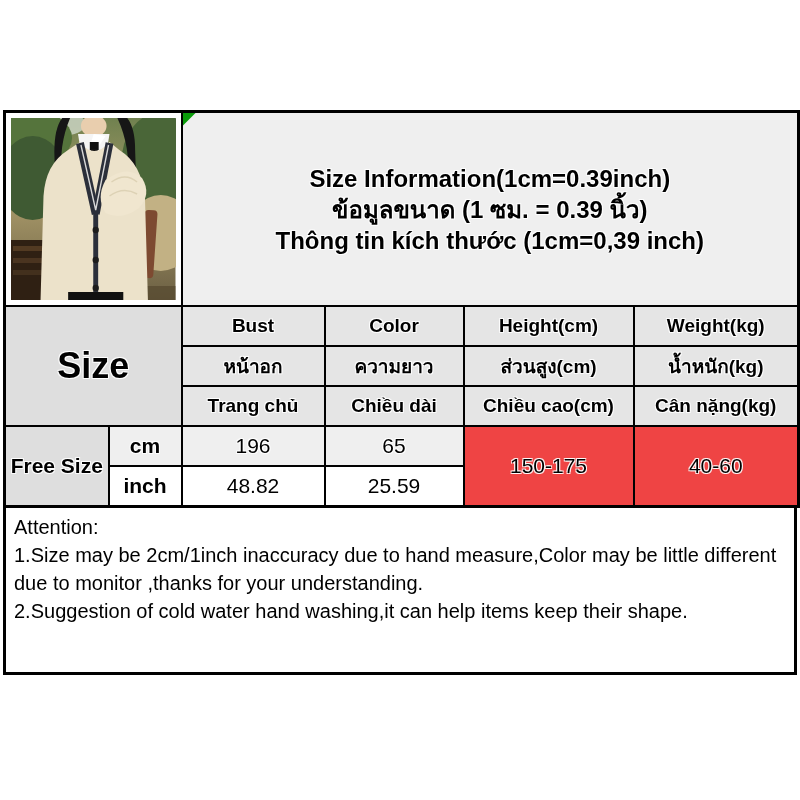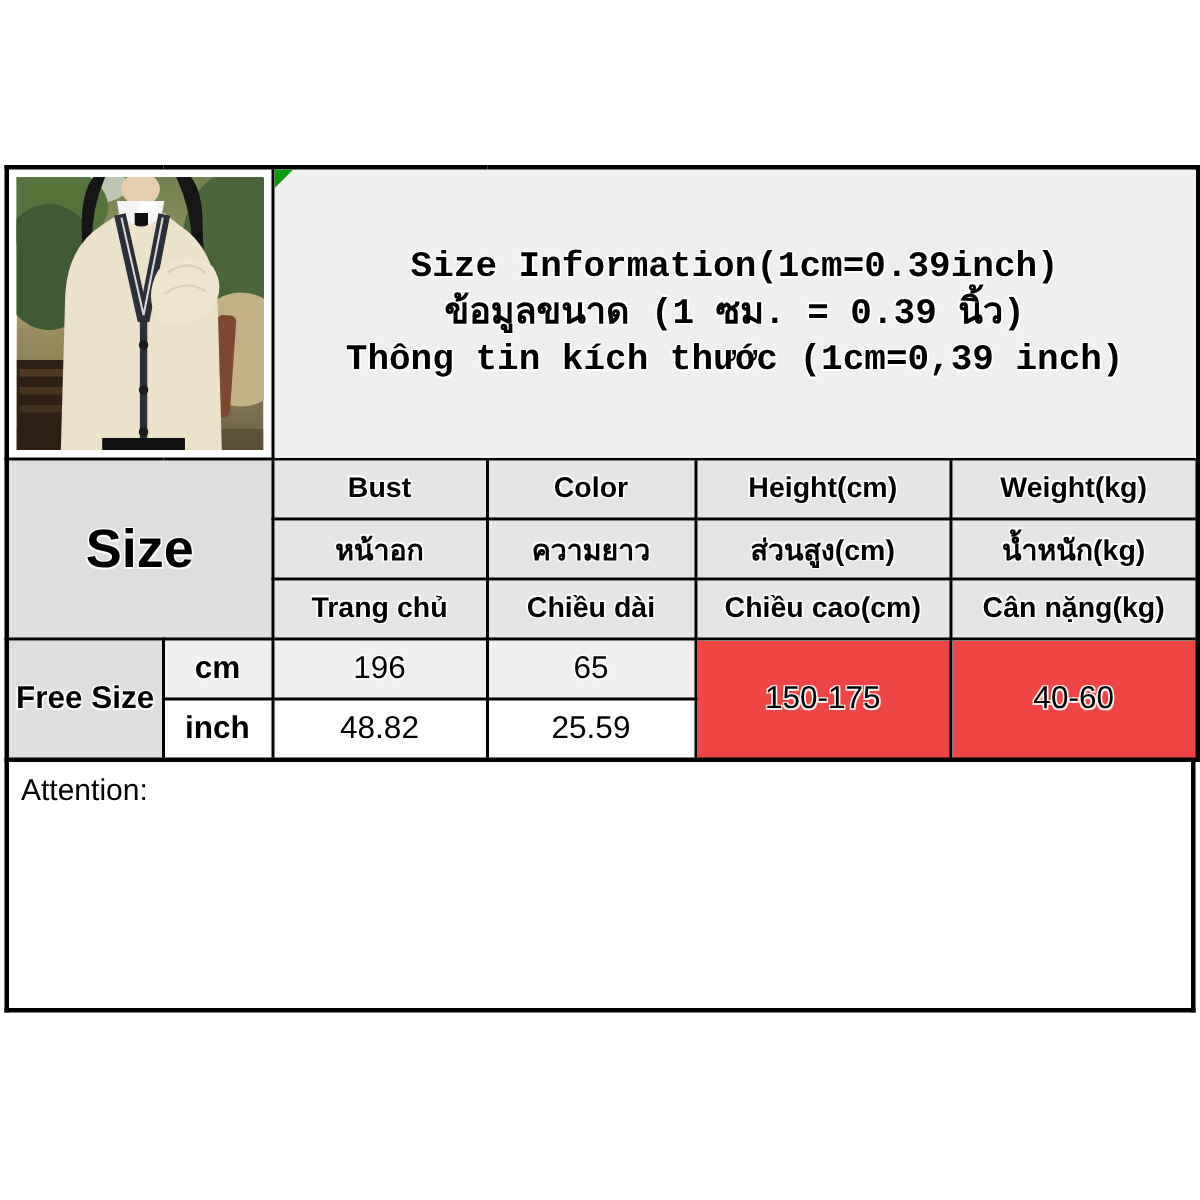--- a/index.html
+++ b/index.html
@@ -7,21 +7,21 @@
   .canvas { position:relative; width:800px; height:800px; background:#ffffff; overflow:hidden; }
 
   .chart-wrap { position:absolute; left:3px; top:110px; width:794px; }
 
   table.size-table { border-collapse:collapse; table-layout:fixed; width:794px; border:3px solid #000; }
   table.size-table td { border:2px solid #000; text-align:center; vertical-align:middle; color:#000; overflow:hidden; }
 
   .glow { text-shadow:-1px -1px 0 rgba(255,255,255,.85), 1px -1px 0 rgba(255,255,255,.85),
                       -1px 1px 0 rgba(255,255,255,.85), 1px 1px 0 rgba(255,255,255,.85); }
 
-  .row-main td { height:192px;font-family:Liberation Mono, monospace; }
+  .row-main td { height:192px; }
   .row-h td { height:40px; }
 
   td.photo-cell { background:#ffffff; padding:5px; }
   td.photo-cell svg { display:block; width:100%; height:182px; }
 
   td.title-cell { position:relative; background:#efefef; font-weight:bold; font-size:24px; line-height:31px; }
   .flag { position:absolute; top:0; left:0; width:13px; height:13px; background:#0a9b0a;
           clip-path:polygon(0 0, 100% 0, 0 100%); }
 
   td.size-cell { background:#dedede; font-weight:bold; font-size:36px; }
@@ -139,15 +139,17 @@
       <tr class="row-h">
         <td class="unit-cell bg-wh">inch</td>
         <td class="val-cell bg-wh">48.82</td>
         <td class="val-cell bg-wh">25.59</td>
       </tr>
     </tbody>
       </table>
 
     <div class="attention-box">
       <div class="att-line">Attention:</div>
+      <div class="att-line">1.Size may be 2cm/1inch inaccuracy due to hand measure,Color may be little different due to monitor ,thanks for your understanding.</div>
+      <div class="att-line">2.Suggestion of cold water hand washing,it can help items keep their shape.</div>
     </div>
   </div>
 </div>
 
 </body></html>

